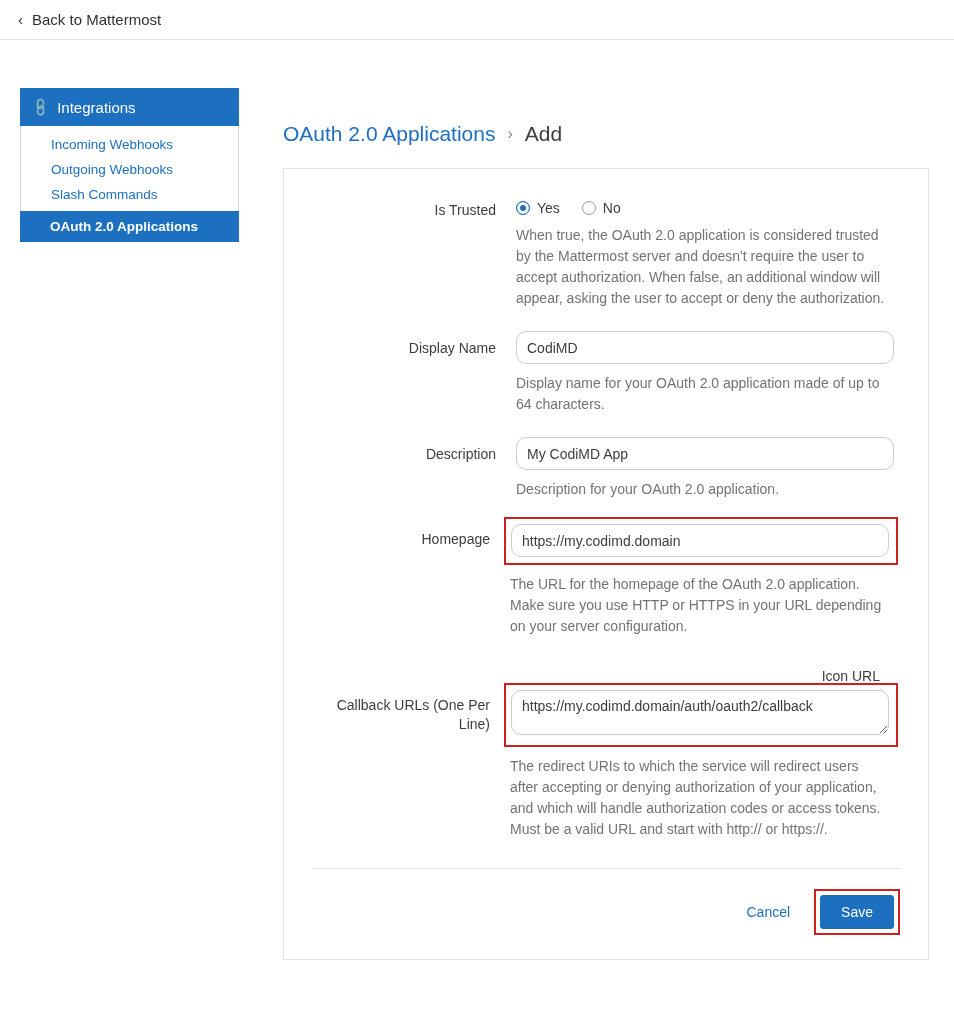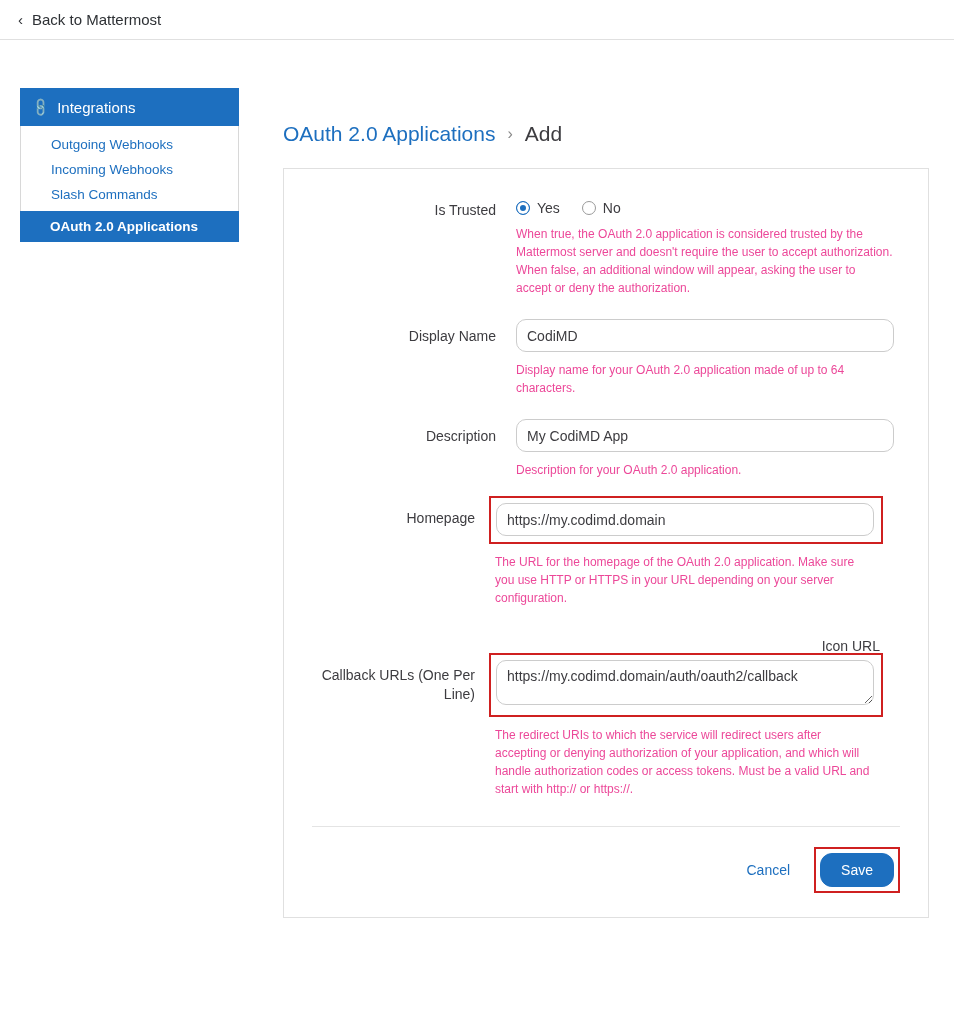--- a/index.html
+++ b/index.html
@@ -133,22 +133,22 @@
     width: 204px;
     text-align: right;
     padding-right: 20px;
     padding-top: 8px;
     font-size: 14px;
     color: #3d3c40;
     line-height: 1.35;
   }
   .form-field { flex: 1; }
   .help-text {
-    font-size: 12px;
-    color: #ec4899;
+    font-size: 14px;
+    color: #737373;
     line-height: 1.5;
     margin: 9px 0 20px 0;
     max-width: 378px;
   }
   .radio-group {
     display: flex;
     align-items: center;
     padding-top: 7px;
     font-size: 14px;
   }
@@ -187,21 +187,21 @@
   textarea.text-input {
     height: 45px;
     resize: vertical;
     overflow: hidden;
     line-height: 1.4;
   }
   .highlight-box {
     border: 2px solid #cf2020;
     padding: 5px 7px 6px 5px;
     display: inline-block;
-    margin: -5px 17px 0 -6px;
+    margin: -5px 2px 0 -6px;
   }
   .divider {
     border-top: 1px solid #e4e4e4;
     margin: 8px 0 0 0;
   }
   .actions {
     display: flex;
     justify-content: flex-end;
     align-items: center;
     padding: 20px 0 14px 0;
@@ -213,21 +213,21 @@
     border: none;
     cursor: pointer;
     margin-right: 18px;
     font-family: "Liberation Sans", sans-serif;
   }
   .save-btn {
     background: #1d6fbf;
     color: #ffffff;
     font-size: 14px;
     border: 1px solid #1d6fbf;
-    border-radius: 12px;
+    border-radius: 3px;
     padding: 8px 20px;
     cursor: pointer;
     font-family: "Liberation Sans", sans-serif;
   }
   .save-wrap {
     border: 2px solid #cf2020;
     padding: 4px;
     display: inline-block;
   }
 </style>
@@ -243,24 +243,24 @@
 
 <div class="page">
 
   <div class="sidebar">
     <div class="sidebar-header">
       <span class="link-icon">🔗</span>
       <span>Integrations</span>
     </div>
     <div class="sidebar-list">
       <div class="sidebar-item">
+        <span>Incoming Webhooks</span>
+      </div>
+      <div class="sidebar-item">
         <span>Outgoing Webhooks</span>
-      </div>
-      <div class="sidebar-item">
-        <span>Incoming Webhooks</span>
       </div>
       <div class="sidebar-item">
         <span>Slash Commands</span>
       </div>
       <div class="sidebar-item active">
         <span>OAuth 2.0 Applications</span>
       </div>
     </div>
   </div>
 

